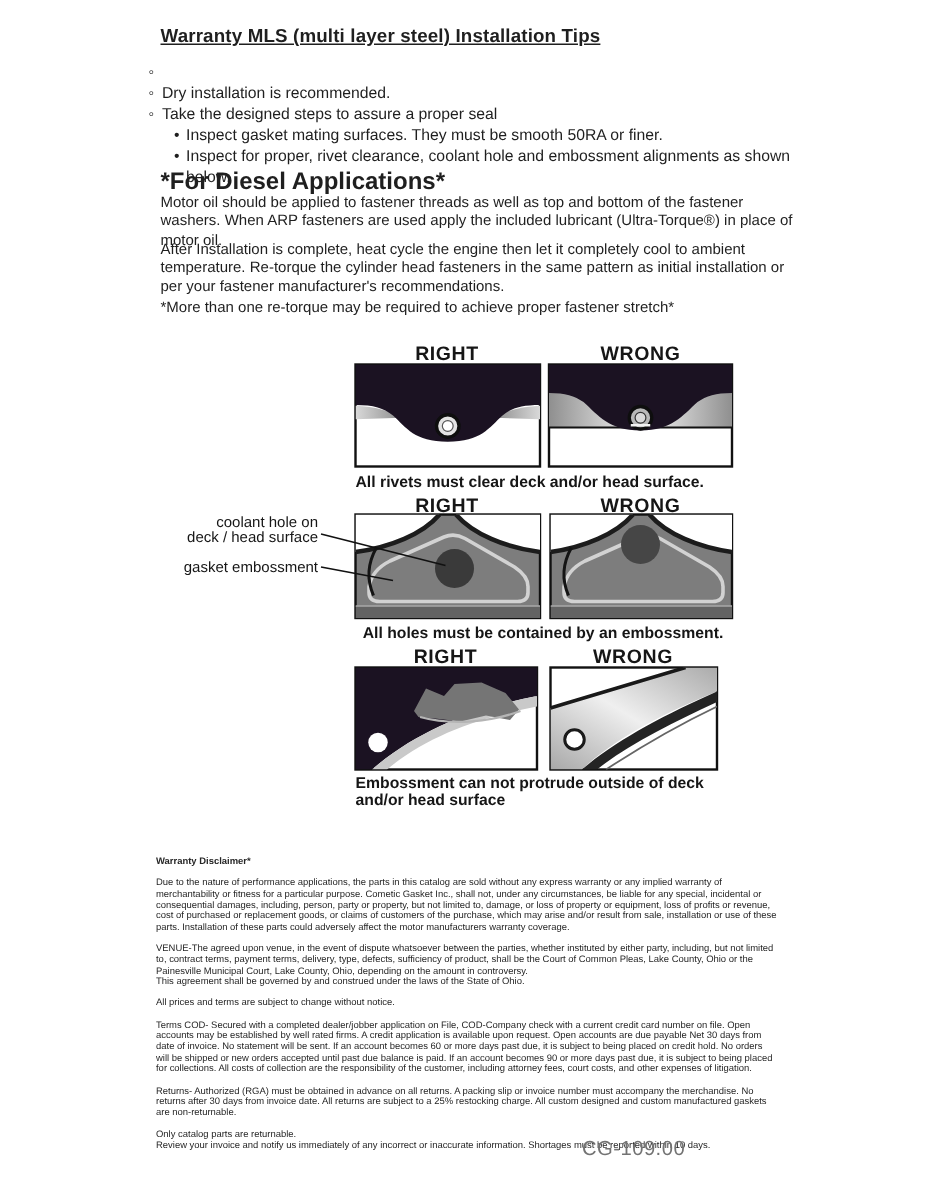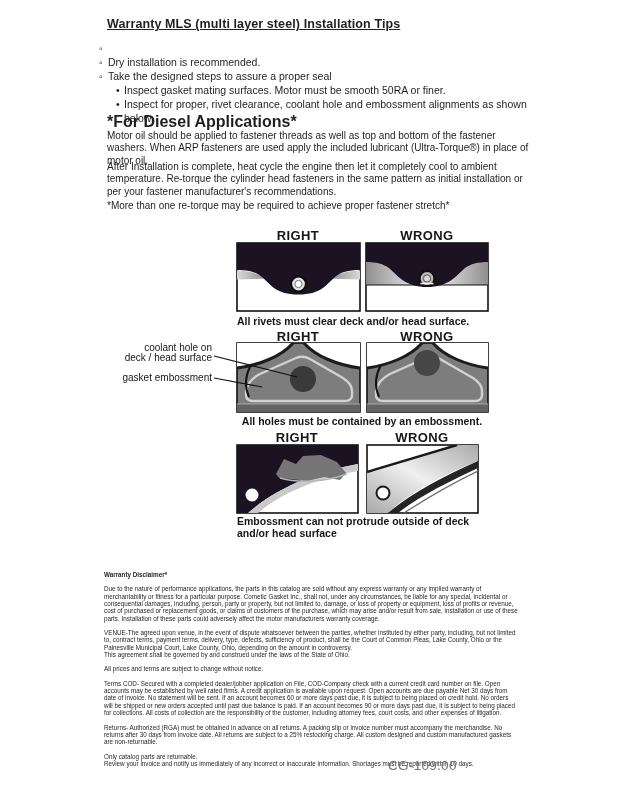--- a/index.html
+++ b/index.html
@@ -48,21 +48,21 @@
     <div class="tip-row">
       <span class="mk">◦</span>
       <span>Dry installation is recommended.</span>
     </div>
     <div class="tip-row">
       <span class="mk">◦</span>
       <span>Take the designed steps to assure a proper seal</span>
     </div>
     <div class="tip-row tip-sub">
       <span class="mk">•</span>
-      <span>Inspect gasket mating surfaces.  Motor must be smooth 50RA or finer.</span>
+      <span>Inspect gasket mating surfaces.  They must be smooth 50RA or finer.</span>
     </div>
     <div class="tip-row tip-sub">
       <span class="mk">•</span>
       <span>Inspect for proper, rivet clearance, coolant hole and embossment alignments as shown below.</span>
     </div>
   </div>
 
   <div class="diesel-h">*For Diesel Applications*</div>
   <div class="dp dp1">Motor oil should be applied to fastener threads as well as top and bottom of the fastener washers. When ARP fasteners are used apply the included lubricant (Ultra-Torque®) in place of motor oil.</div>
   <div class="dp dp3">*More than one re-torque may be required to achieve proper fastener stretch*</div>

